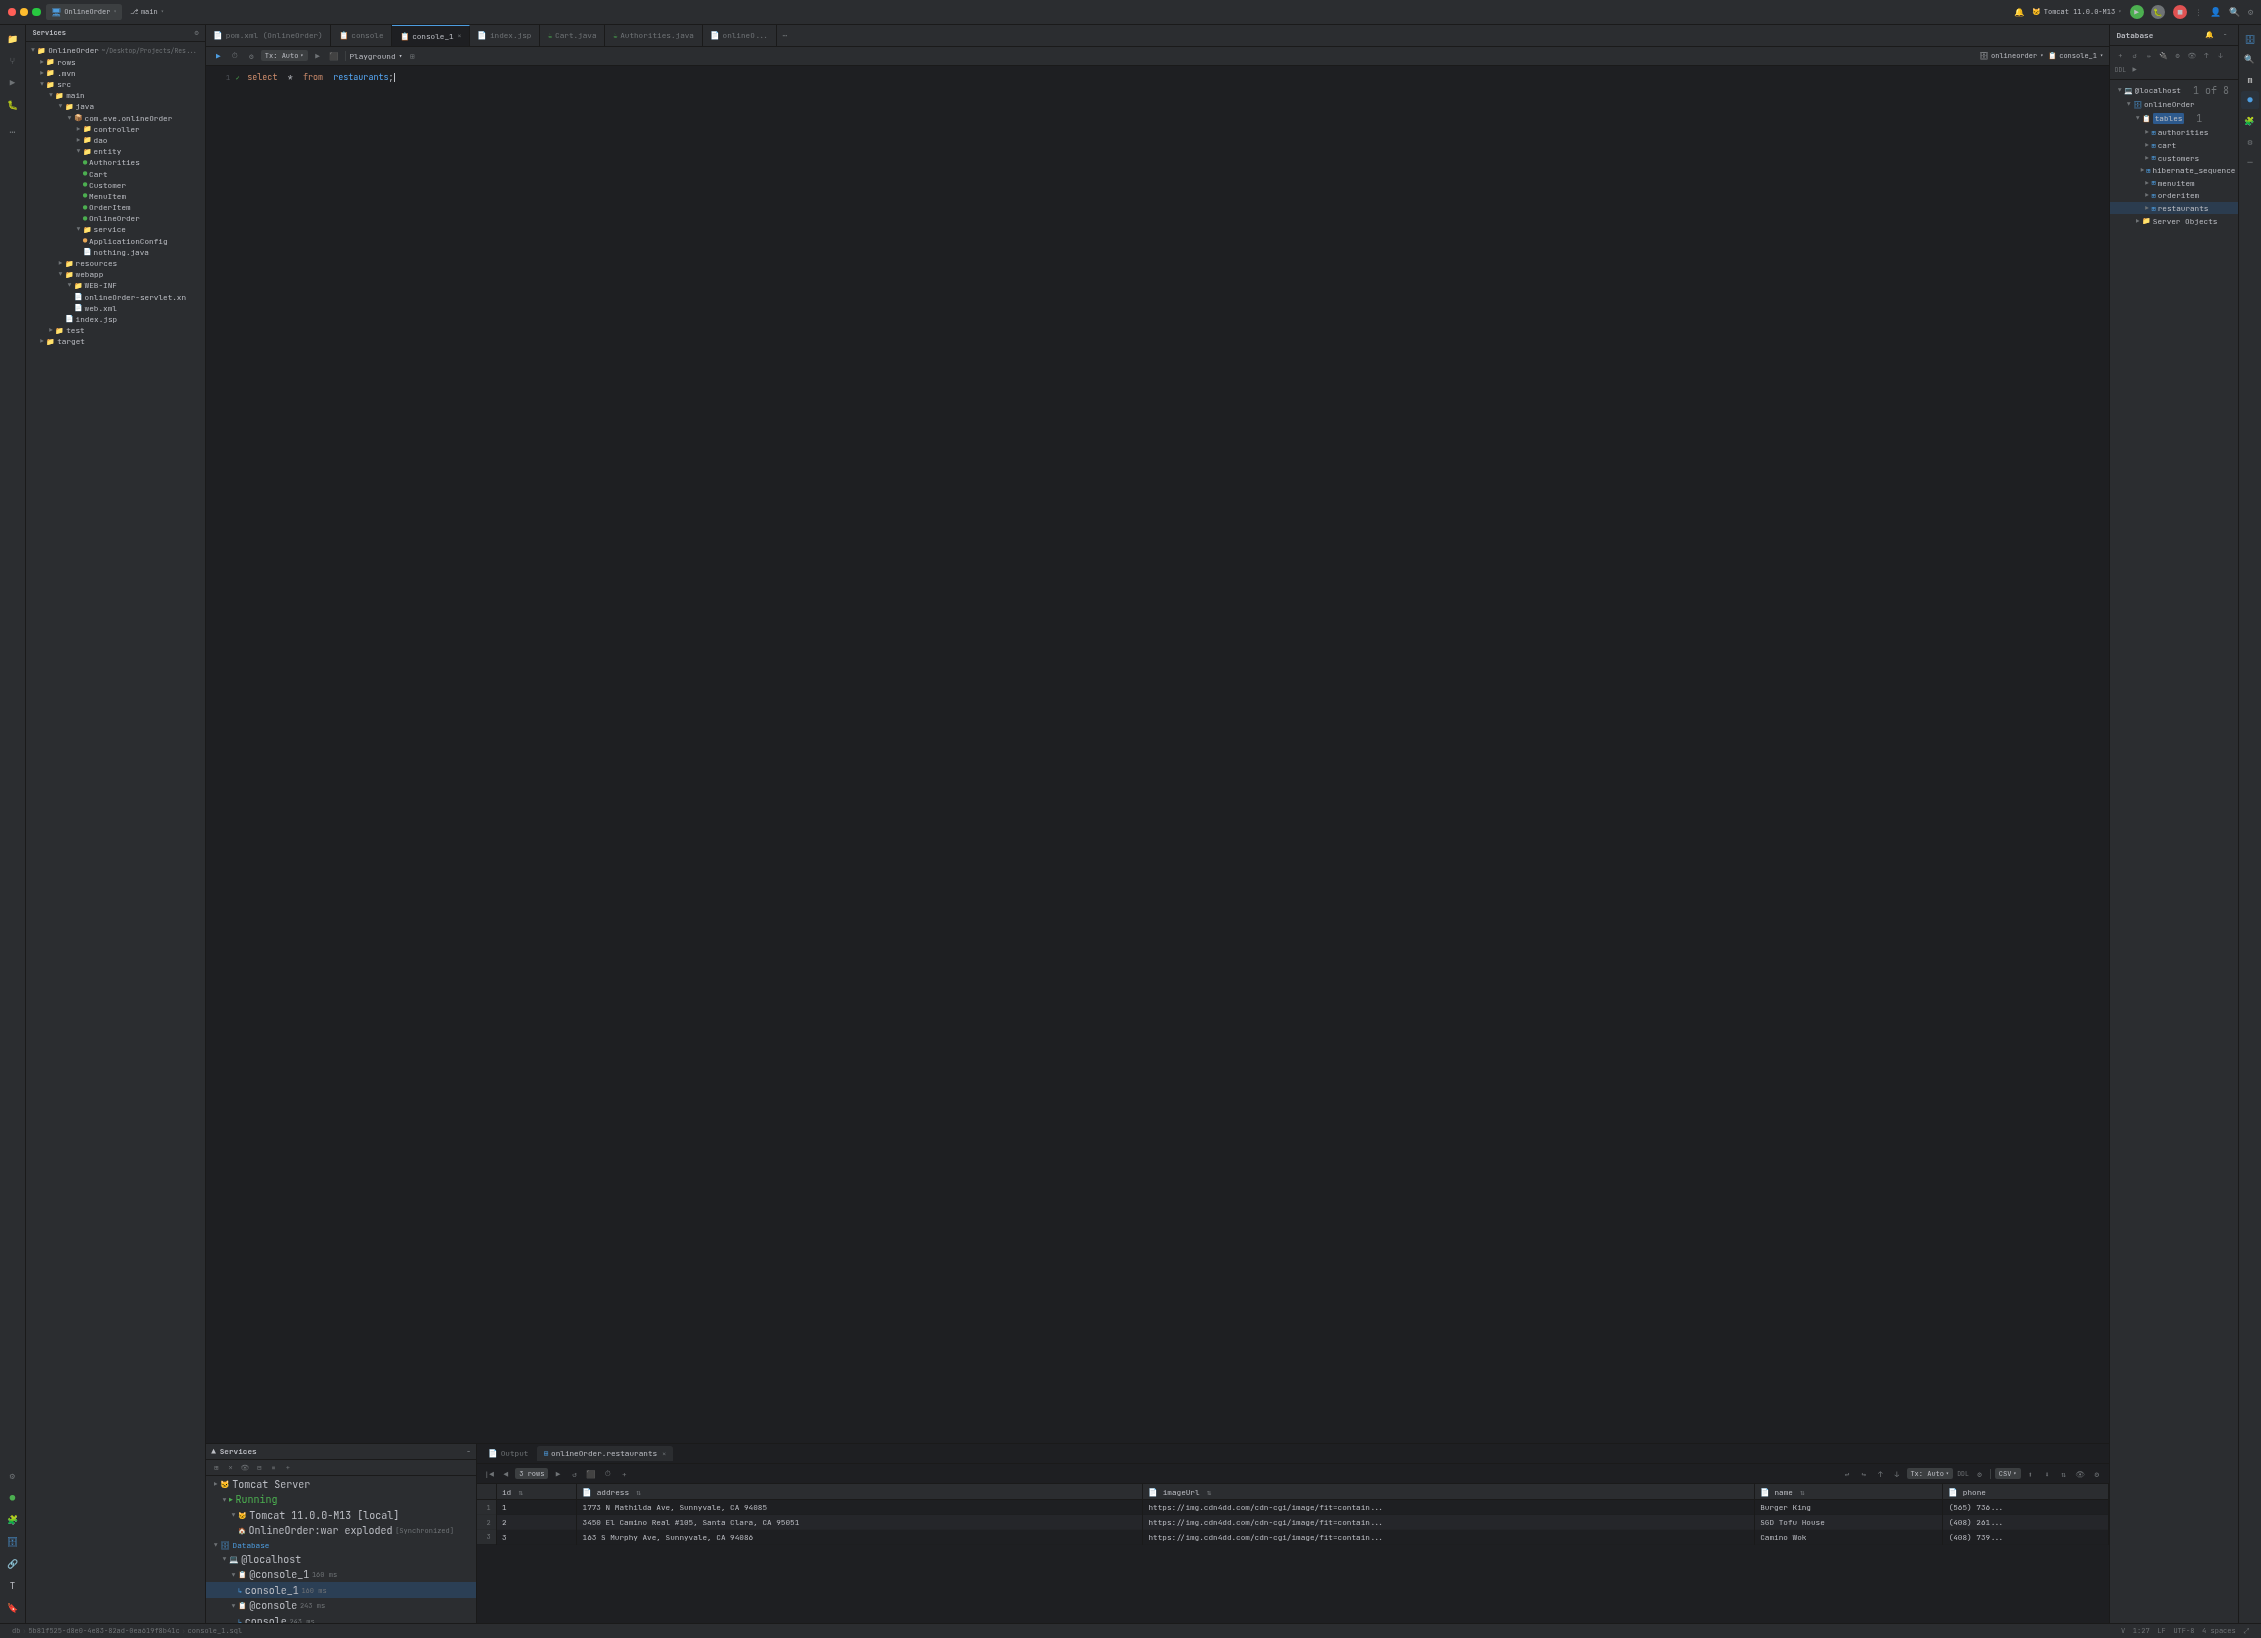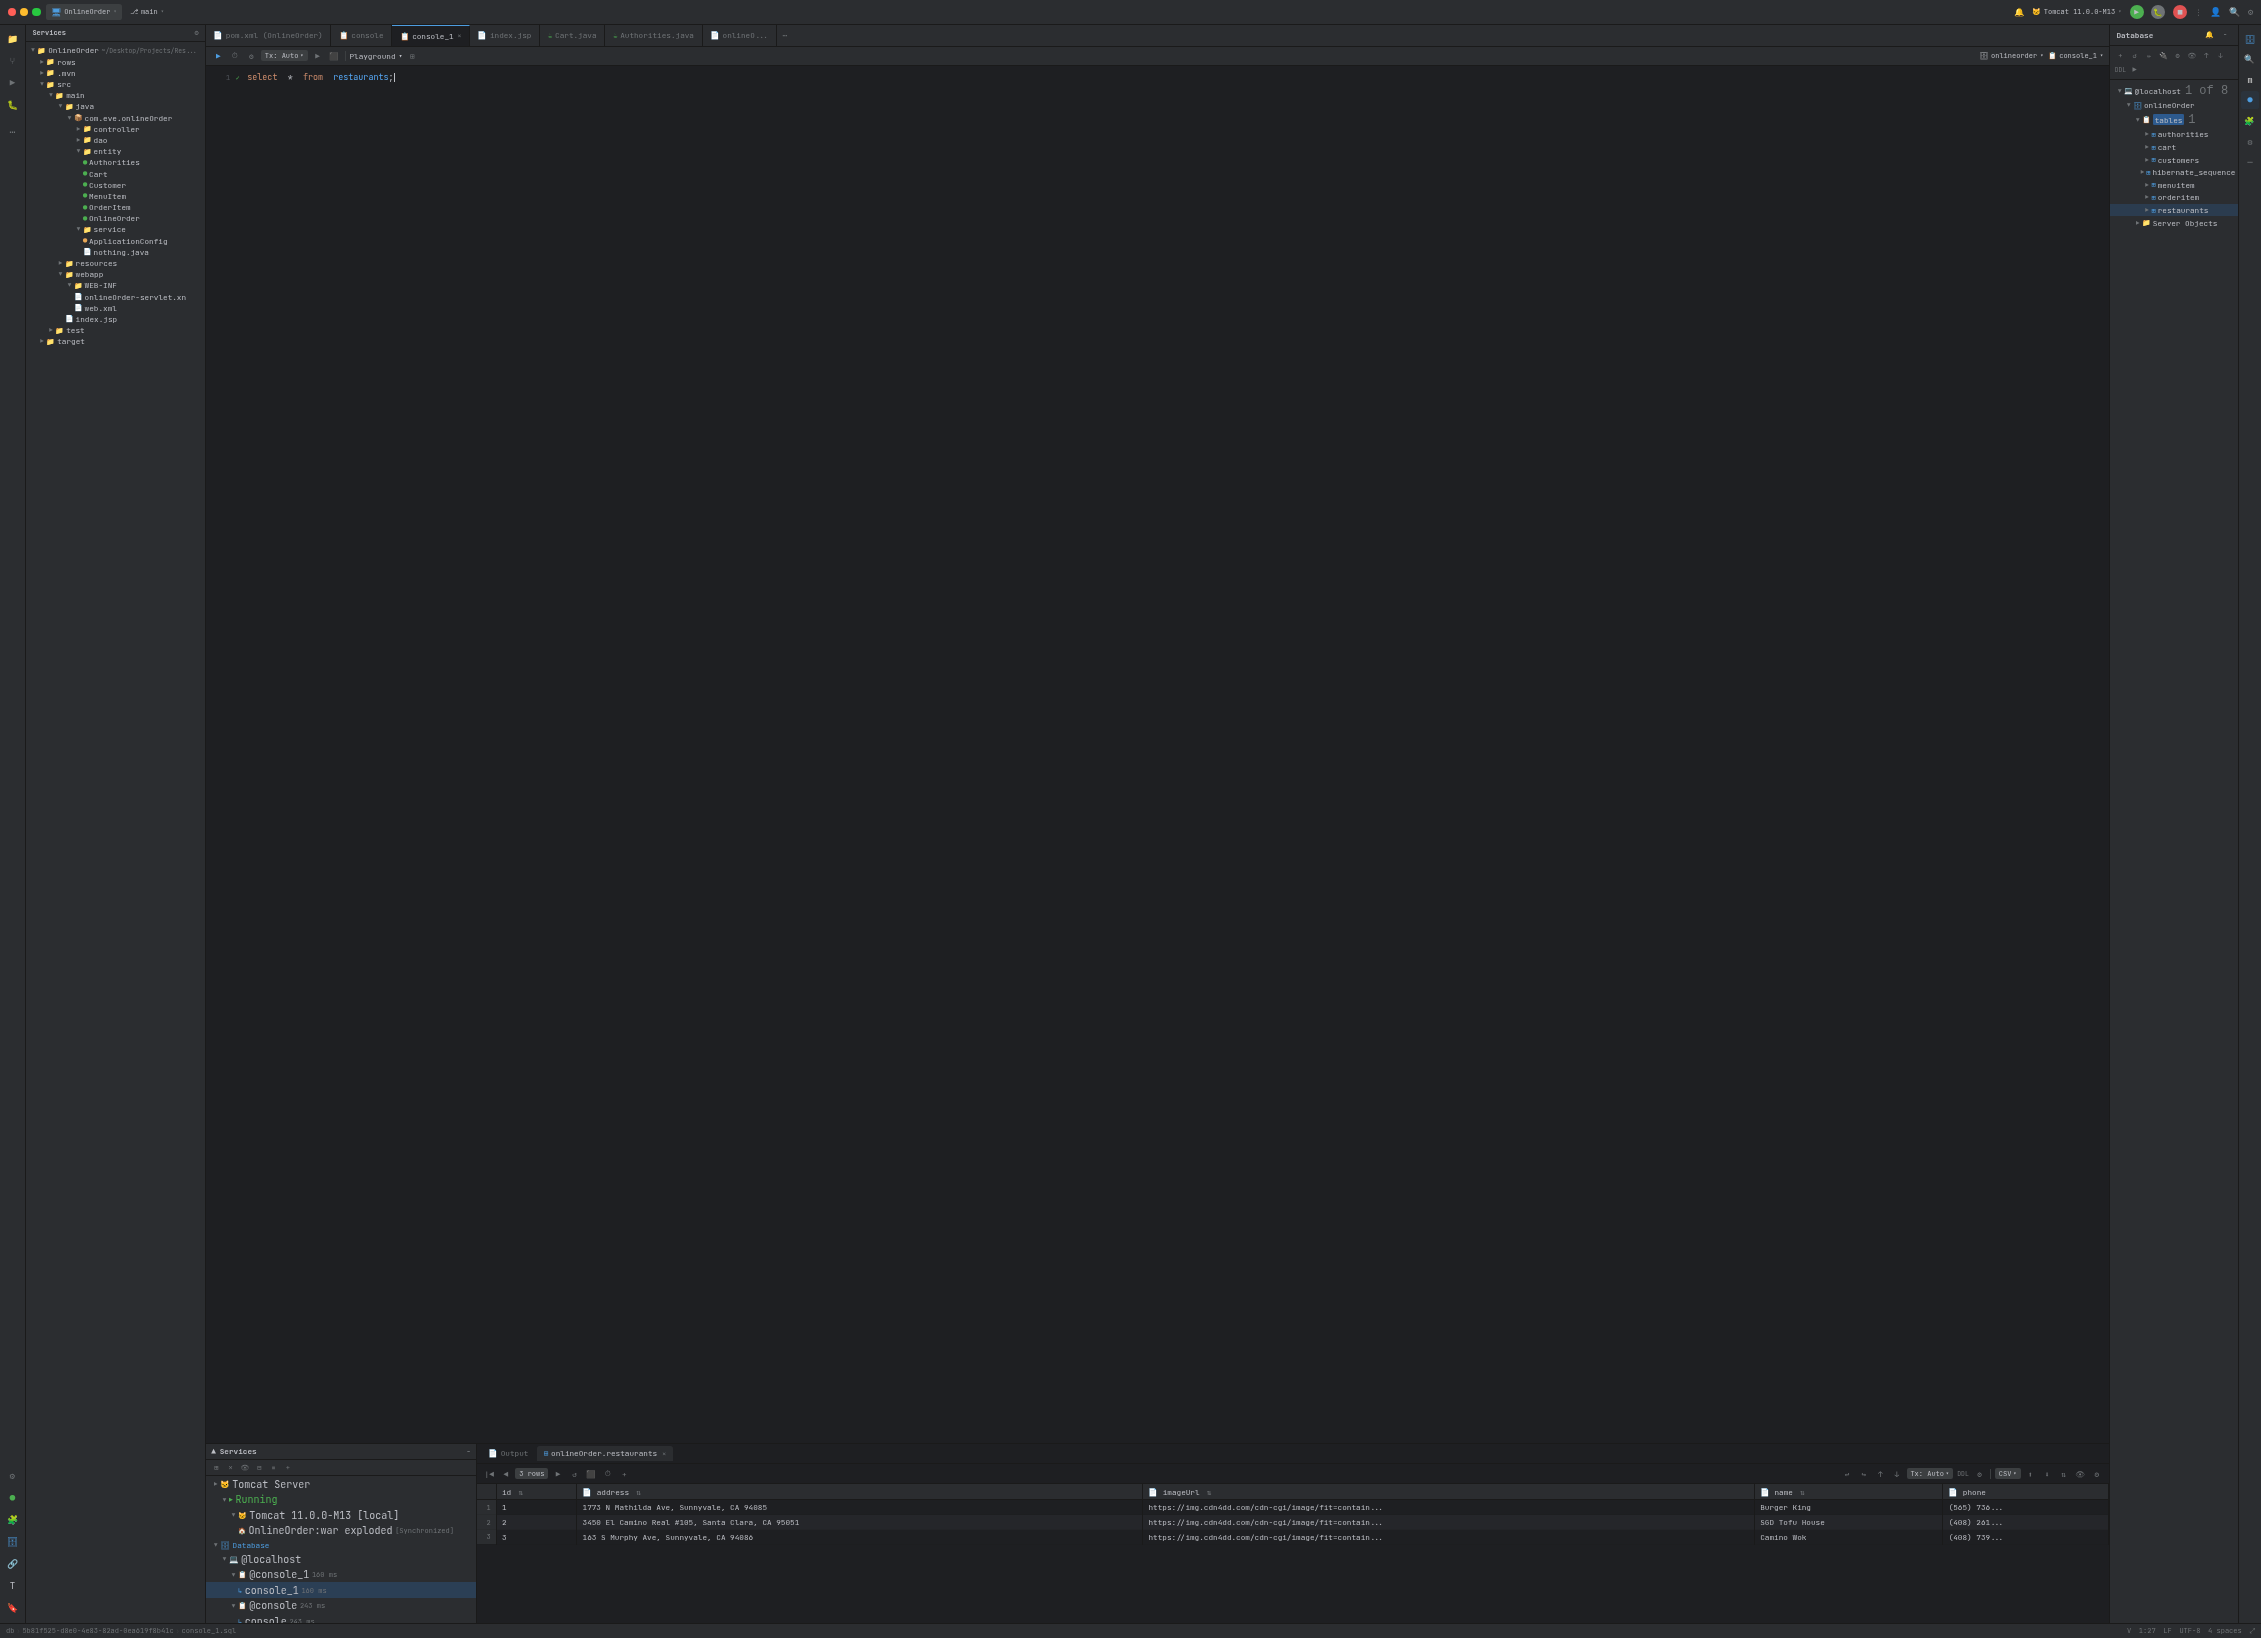--- a/index.html
+++ b/index.html
@@ -471,24 +471,23 @@
       display: flex;
       align-items: center;
       padding: 1.3px 2.6px;
       cursor: pointer;
       white-space: nowrap;
     }
     .db-item.selected { background: #2d5a8e55; }
     .db-label { font-size: 7.7px; color: #bcbec4; }
     .db-label.highlight { background: #2d5a8e; padding: 0.6px 1.9px; border-radius: 1.3px; }
     .db-badge-count {
-      font-size: 12px;
+      font-size: 10px;
       color: #6f7376;
-      margin-left: 4px;
-      font-family: Liberation Mono, monospace;
+      margin-left: 12px;
     }
 
     
     .right-icons {
       width: 23px;
       background: #2b2d30;
       display: flex;
       flex-direction: column;
       align-items: center;
       padding: 5.2px 0;
@@ -508,21 +507,21 @@
       font-size: 8.4px;
     }
     .right-icon.active { color: #4d9de0; }
 
     
     .status-bar {
       height: 15.5px;
       background: #2b2d30;
       display: flex;
       align-items: center;
-      padding: 0 6px;
+      padding: 0 12px;
       font-size: 7px;
       color: #6f7376;
       border-top: 0.6px solid #1a1a1a;
       gap: 5.2px;
       flex-shrink: 0;
     }
     .status-item { display: flex; align-items: center; gap: 1.9px; }
     .status-right { margin-left: auto; display: flex; gap: 7.7px; }
 
     

